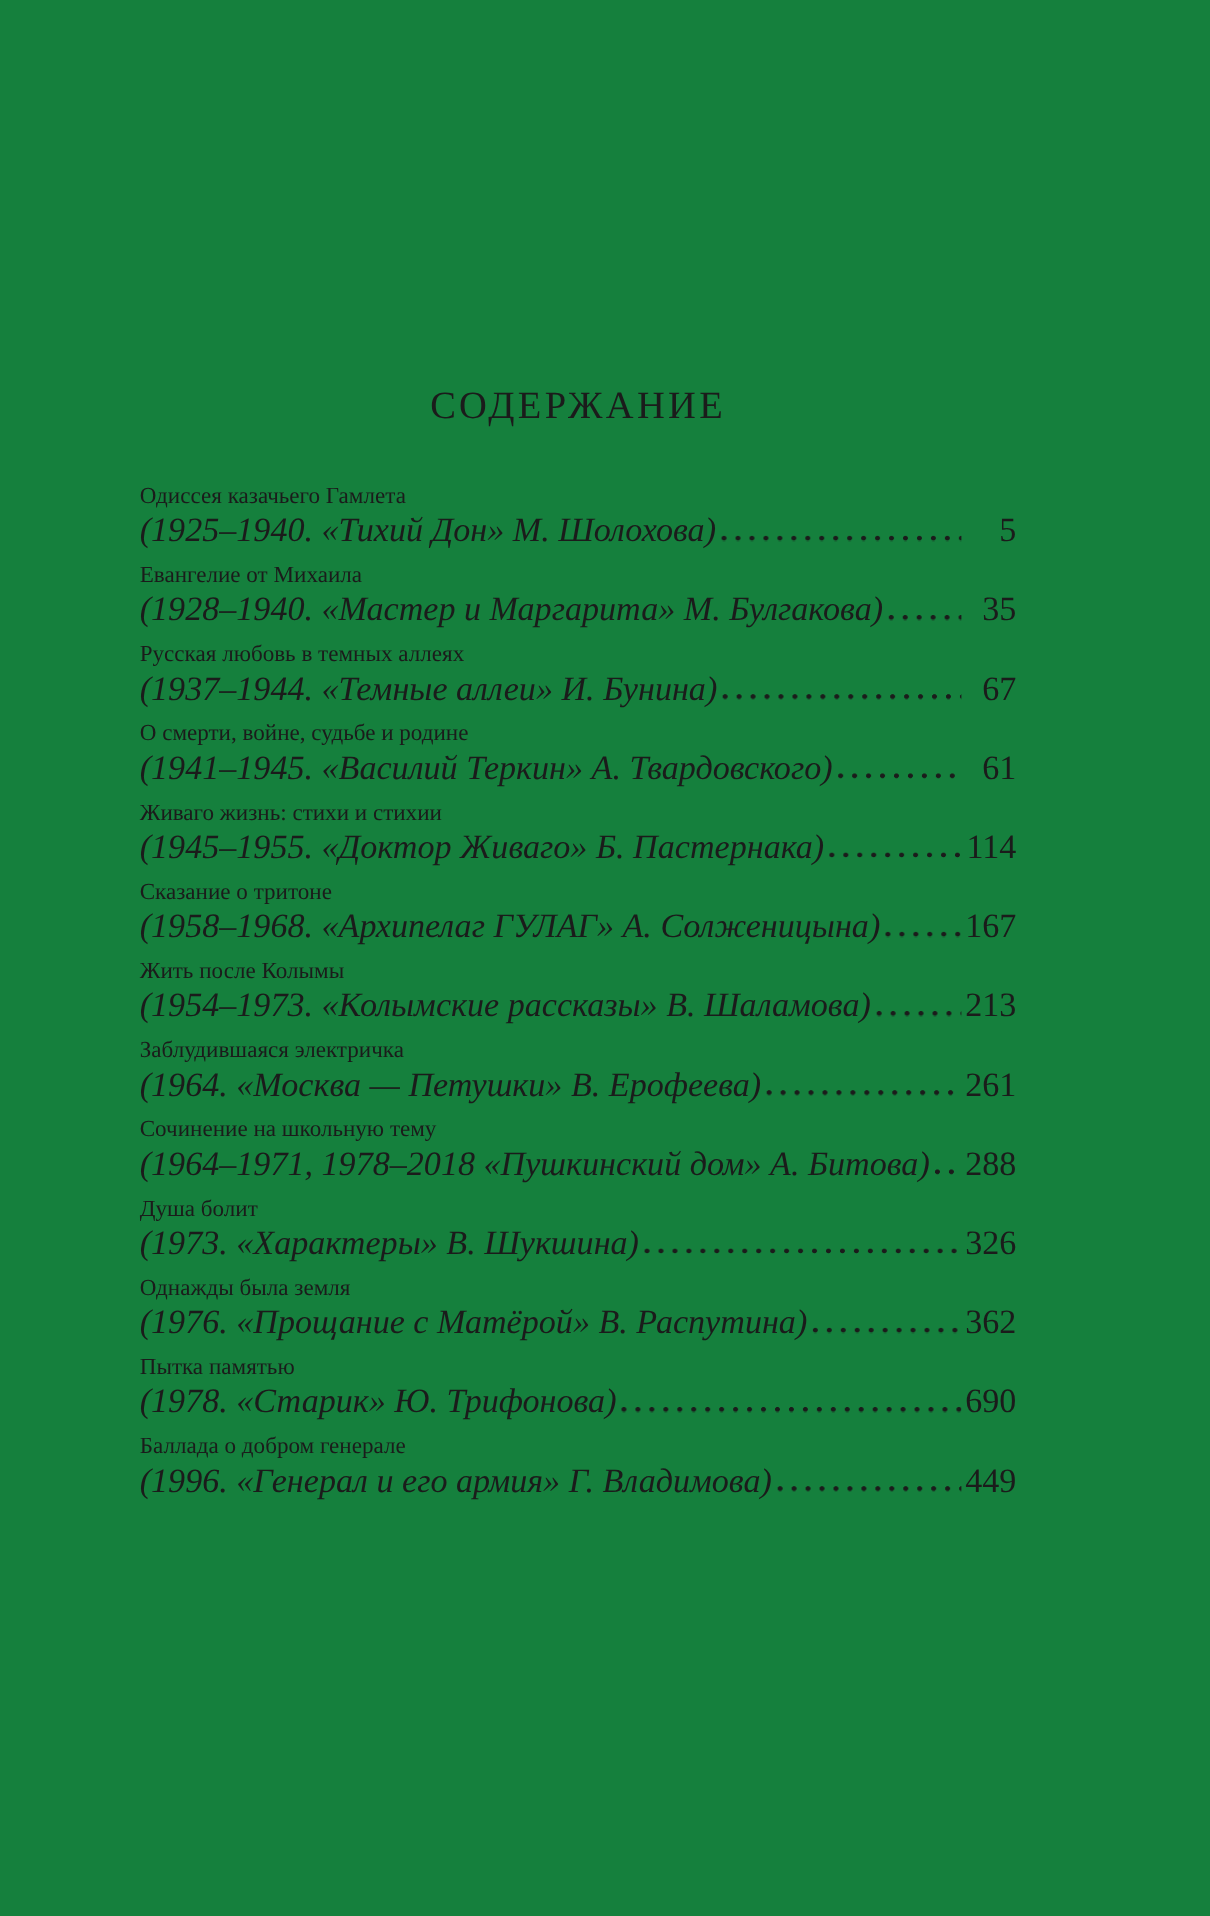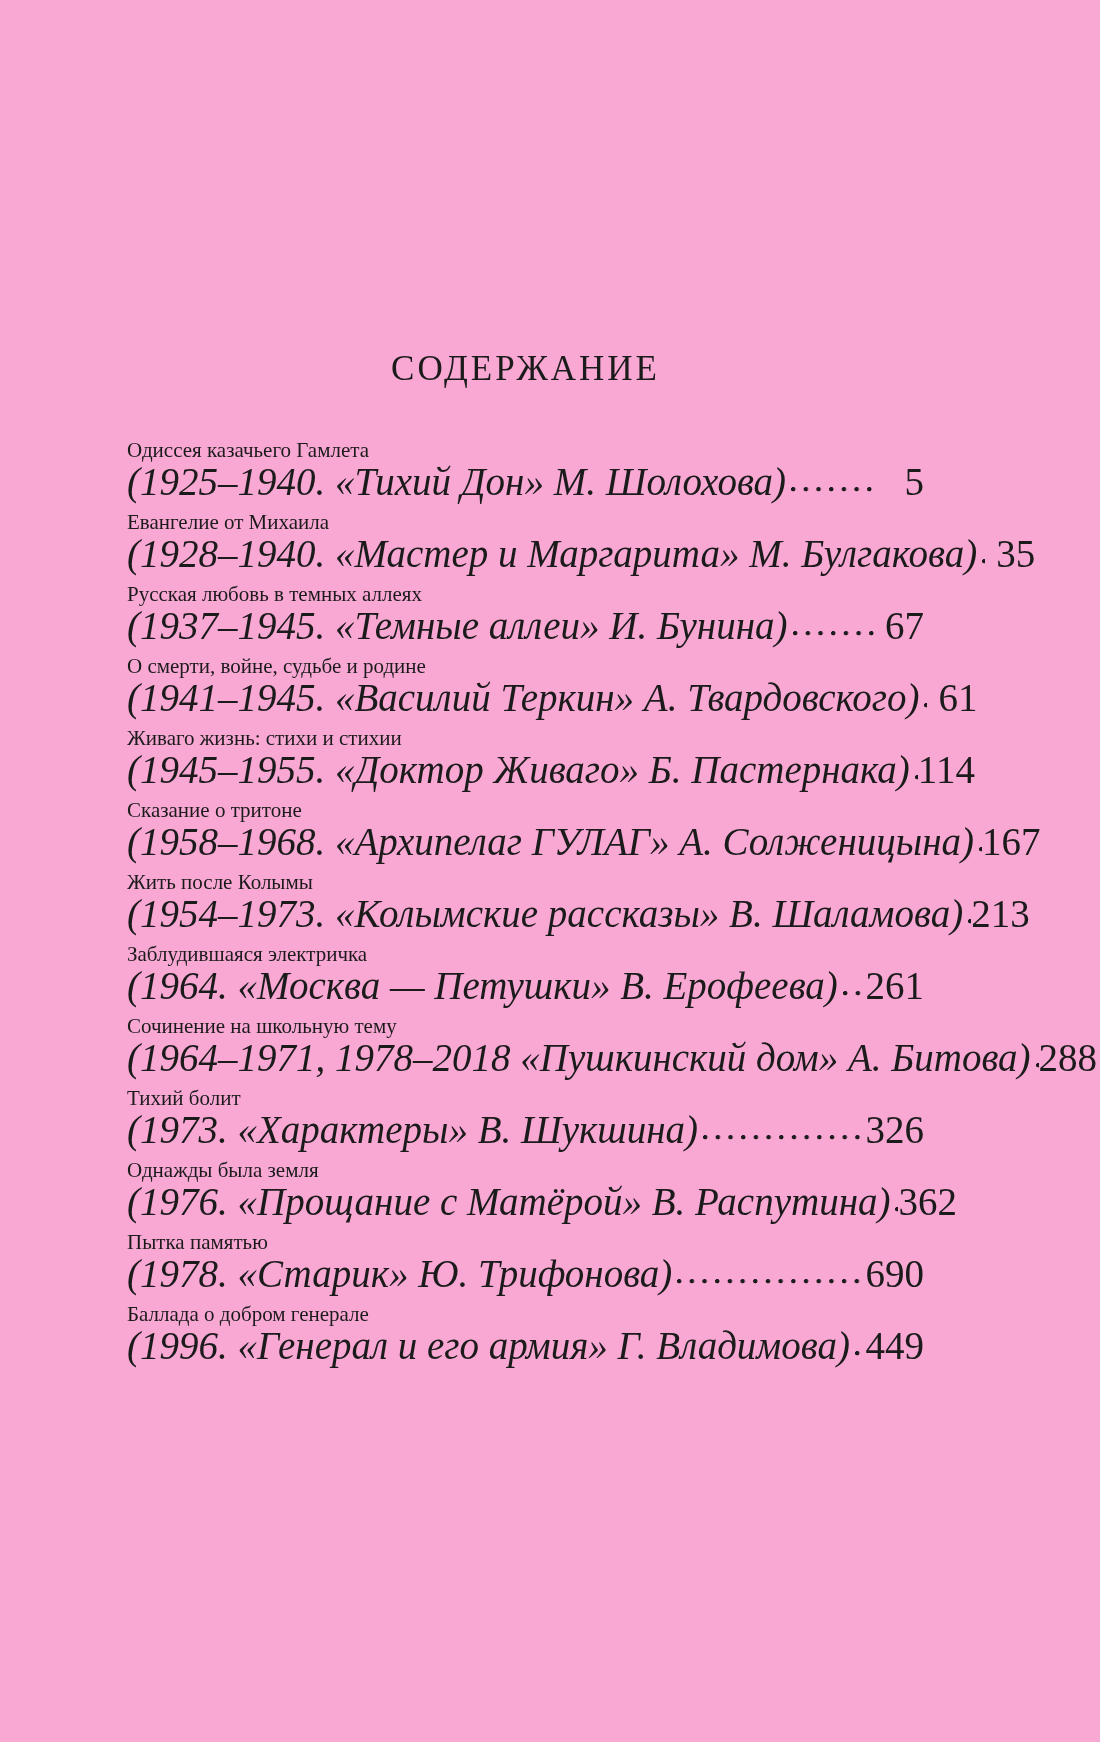--- a/index.html
+++ b/index.html
@@ -11,21 +11,21 @@
     width: 1100px;
     height: 1742px;
     position: relative;
     font-family: "Liberation Serif", "DejaVu Serif", serif;
     color: #1b1b1b;
     overflow: hidden;
   }
   .sheet {
     position: absolute;
     inset: 0;
-    background: #f9a8d4;
+    background: #15803d;
   }
   .toc-title {
     position: absolute;
     left: 127px;
     top: 350px;
     width: 797px;
     margin: 0;
     text-align: center;
     font-size: 35px;
     font-weight: 400;
@@ -42,21 +42,21 @@
     margin-bottom: 8px;
   }
   .entry-title {
     font-size: 21px;
     line-height: 32px;
     white-space: nowrap;
   }
   .entry-row {
     display: flex;
     align-items: baseline;
-    font-size: 39px;
+    font-size: 31px;
     line-height: 32px;
   }
   .entry-sub {
     flex: 0 0 auto;
     font-style: italic;
     white-space: nowrap;
   }
   .dot-leader {
     flex: 1 1 auto;
     align-self: stretch;
@@ -93,21 +93,21 @@
         <div class="entry-title">Евангелие от Михаила</div>
         <div class="entry-row">
           <span class="entry-sub">(1928–1940. «Мастер и Маргарита» М. Булгакова)</span>
           <span class="dot-leader"></span>
           <span class="entry-page">35</span>
         </div>
       </div>
       <div class="toc-entry">
         <div class="entry-title">Русская любовь в темных аллеях</div>
         <div class="entry-row">
-          <span class="entry-sub">(1937–1945. «Темные аллеи» И. Бунина)</span>
+          <span class="entry-sub">(1937–1944. «Темные аллеи» И. Бунина)</span>
           <span class="dot-leader"></span>
           <span class="entry-page">67</span>
         </div>
       </div>
       <div class="toc-entry">
         <div class="entry-title">О смерти, войне, судьбе и родине</div>
         <div class="entry-row">
           <span class="entry-sub">(1941–1945. «Василий Теркин» А. Твардовского)</span>
           <span class="dot-leader"></span>
           <span class="entry-page">61</span>
@@ -147,21 +147,21 @@
       </div>
       <div class="toc-entry">
         <div class="entry-title">Сочинение на школьную тему</div>
         <div class="entry-row">
           <span class="entry-sub">(1964–1971, 1978–2018 «Пушкинский дом» А. Битова)</span>
           <span class="dot-leader"></span>
           <span class="entry-page">288</span>
         </div>
       </div>
       <div class="toc-entry">
-        <div class="entry-title">Тихий болит</div>
+        <div class="entry-title">Душа болит</div>
         <div class="entry-row">
           <span class="entry-sub">(1973. «Характеры» В. Шукшина)</span>
           <span class="dot-leader"></span>
           <span class="entry-page">326</span>
         </div>
       </div>
       <div class="toc-entry">
         <div class="entry-title">Однажды была земля</div>
         <div class="entry-row">
           <span class="entry-sub">(1976. «Прощание с Матёрой» В. Распутина)</span>

